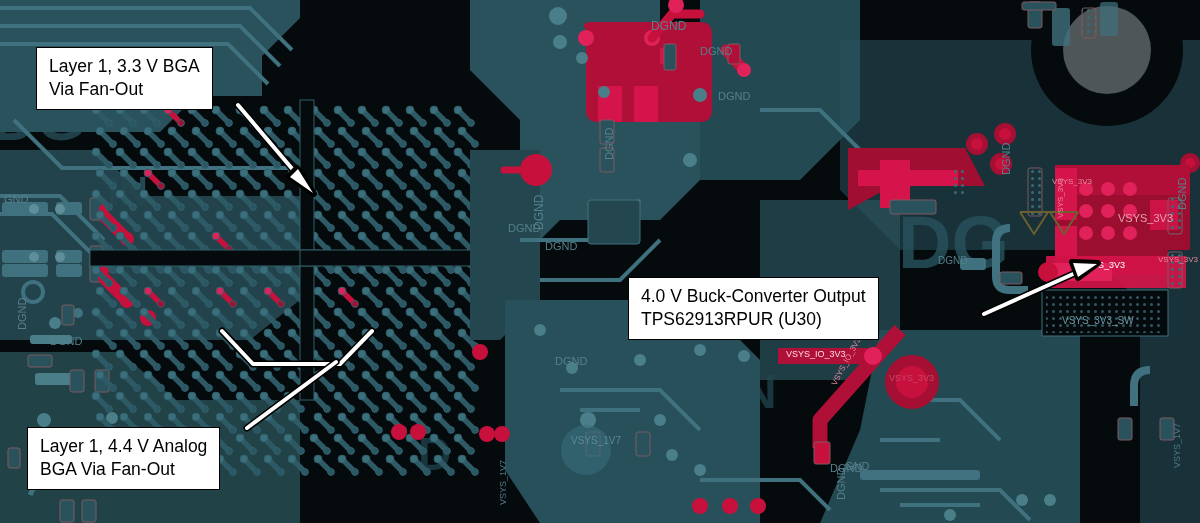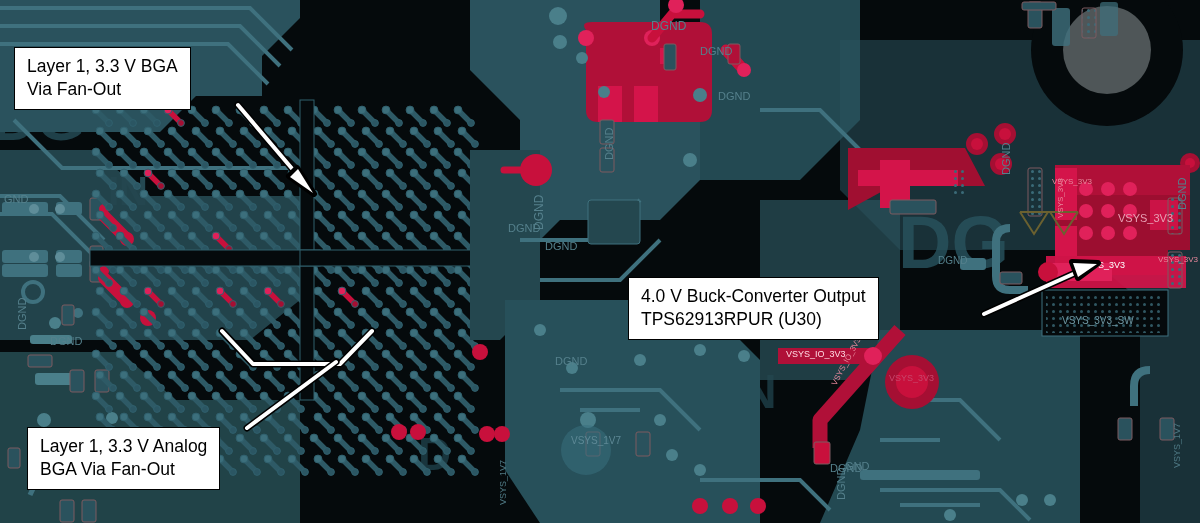--- a/index.html
+++ b/index.html
@@ -4,21 +4,21 @@
 <style>
   html,body{margin:0;padding:0;background:#000;}
   #stage{position:relative;width:1200px;height:523px;overflow:hidden;
          background:#05090b;font-family:"Liberation Sans",sans-serif;}
   #pcb{position:absolute;inset:0;width:1200px;height:523px;display:block;}
 
   .callout{position:absolute;background:#ffffff;border:1px solid #000;
            box-sizing:border-box;padding:7px 12px 8px 12px;
            font-family:"Liberation Sans",sans-serif;font-size:17.5px;
            line-height:1.32;color:#000;white-space:pre;z-index:40;}
-  #callout-bga{left:14px;top:47px;}
+  #callout-bga{left:36px;top:47px;}
   #callout-buck{left:628px;top:277px;}
   #callout-analog{left:27px;top:427px;}
   #leaders{position:absolute;inset:0;z-index:30;pointer-events:none;}
 </style>
 </head>
 <body>
 
 <div id="stage">
 
   <svg id="pcb" viewBox="0 0 1200 523">
@@ -1209,16 +1209,16 @@
       <path d="M336,362 L247,428" stroke="#fff" stroke-width="4"></path>
     </g>
   </svg>
 
   <div class="callout" id="callout-bga">Layer 1, 3.3 V BGA
 Via Fan-Out</div>
 
   <div class="callout" id="callout-buck">4.0 V Buck-Converter Output
 TPS62913RPUR (U30)</div>
 
-  <div class="callout" id="callout-analog">Layer 1, 3.3 V Analog
+  <div class="callout" id="callout-analog">Layer 1, 4.4 V Analog
 BGA Via Fan-Out</div>
 
 </div>
 
 </body></html>

